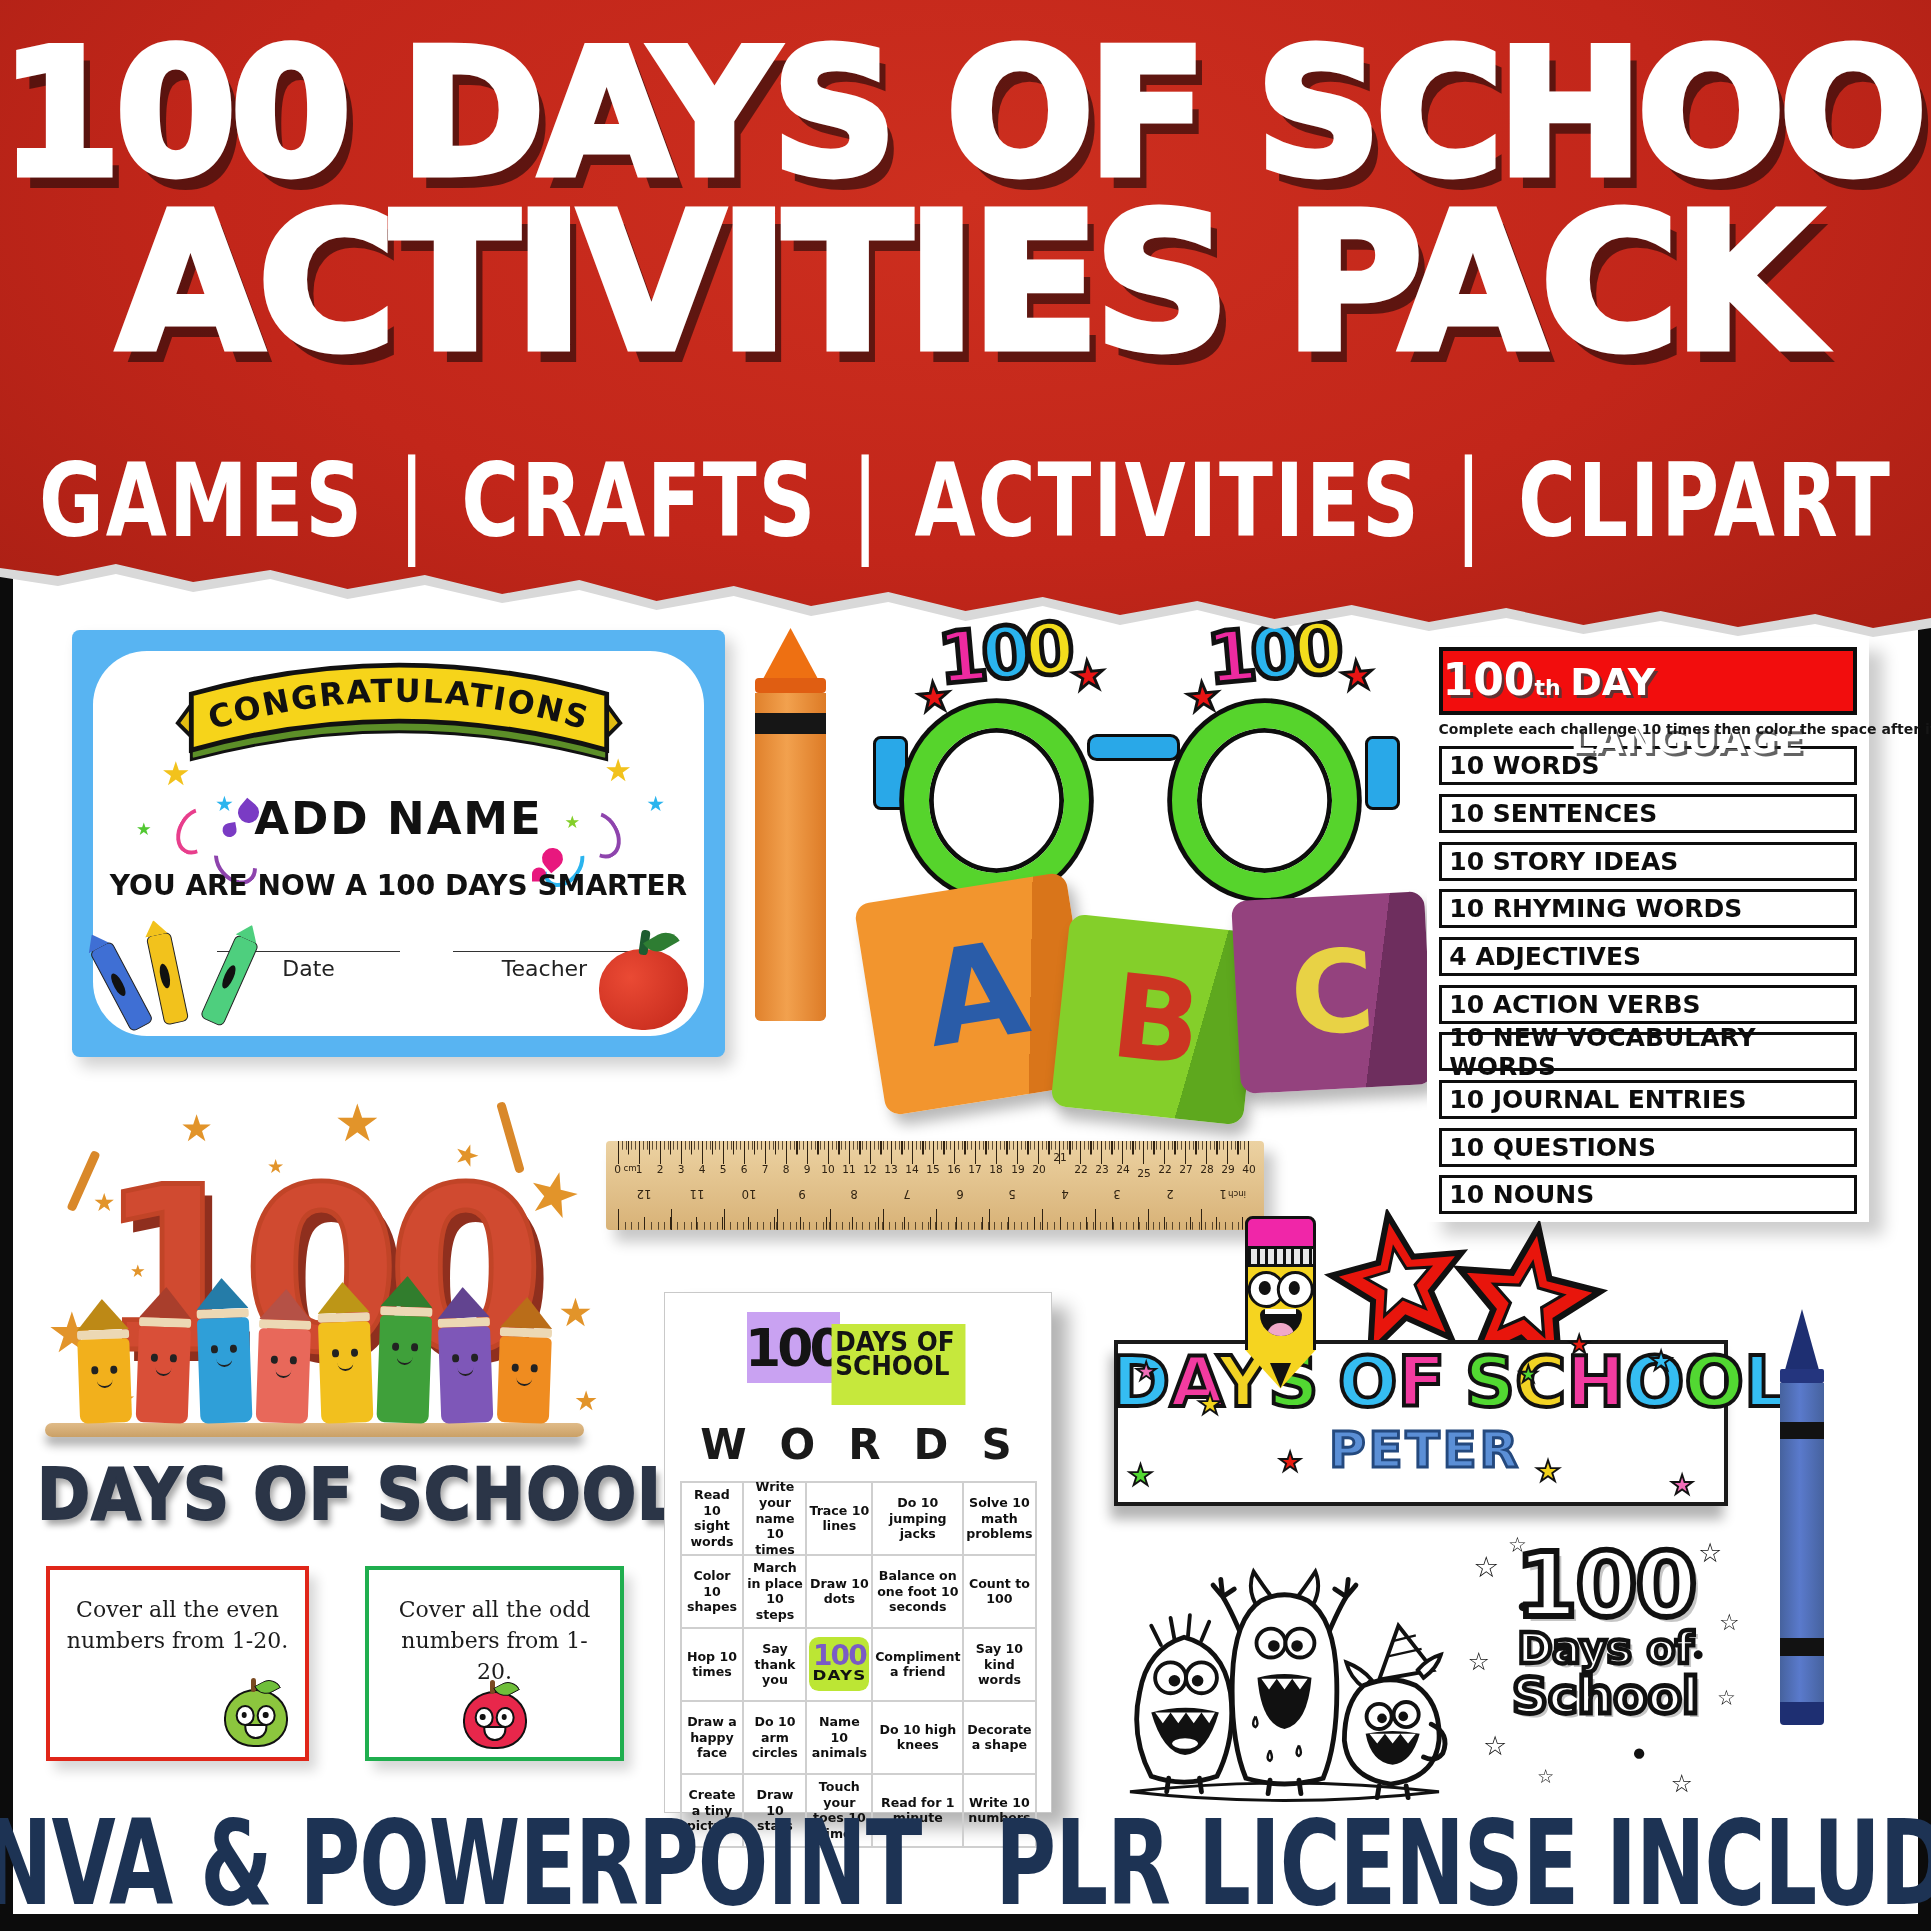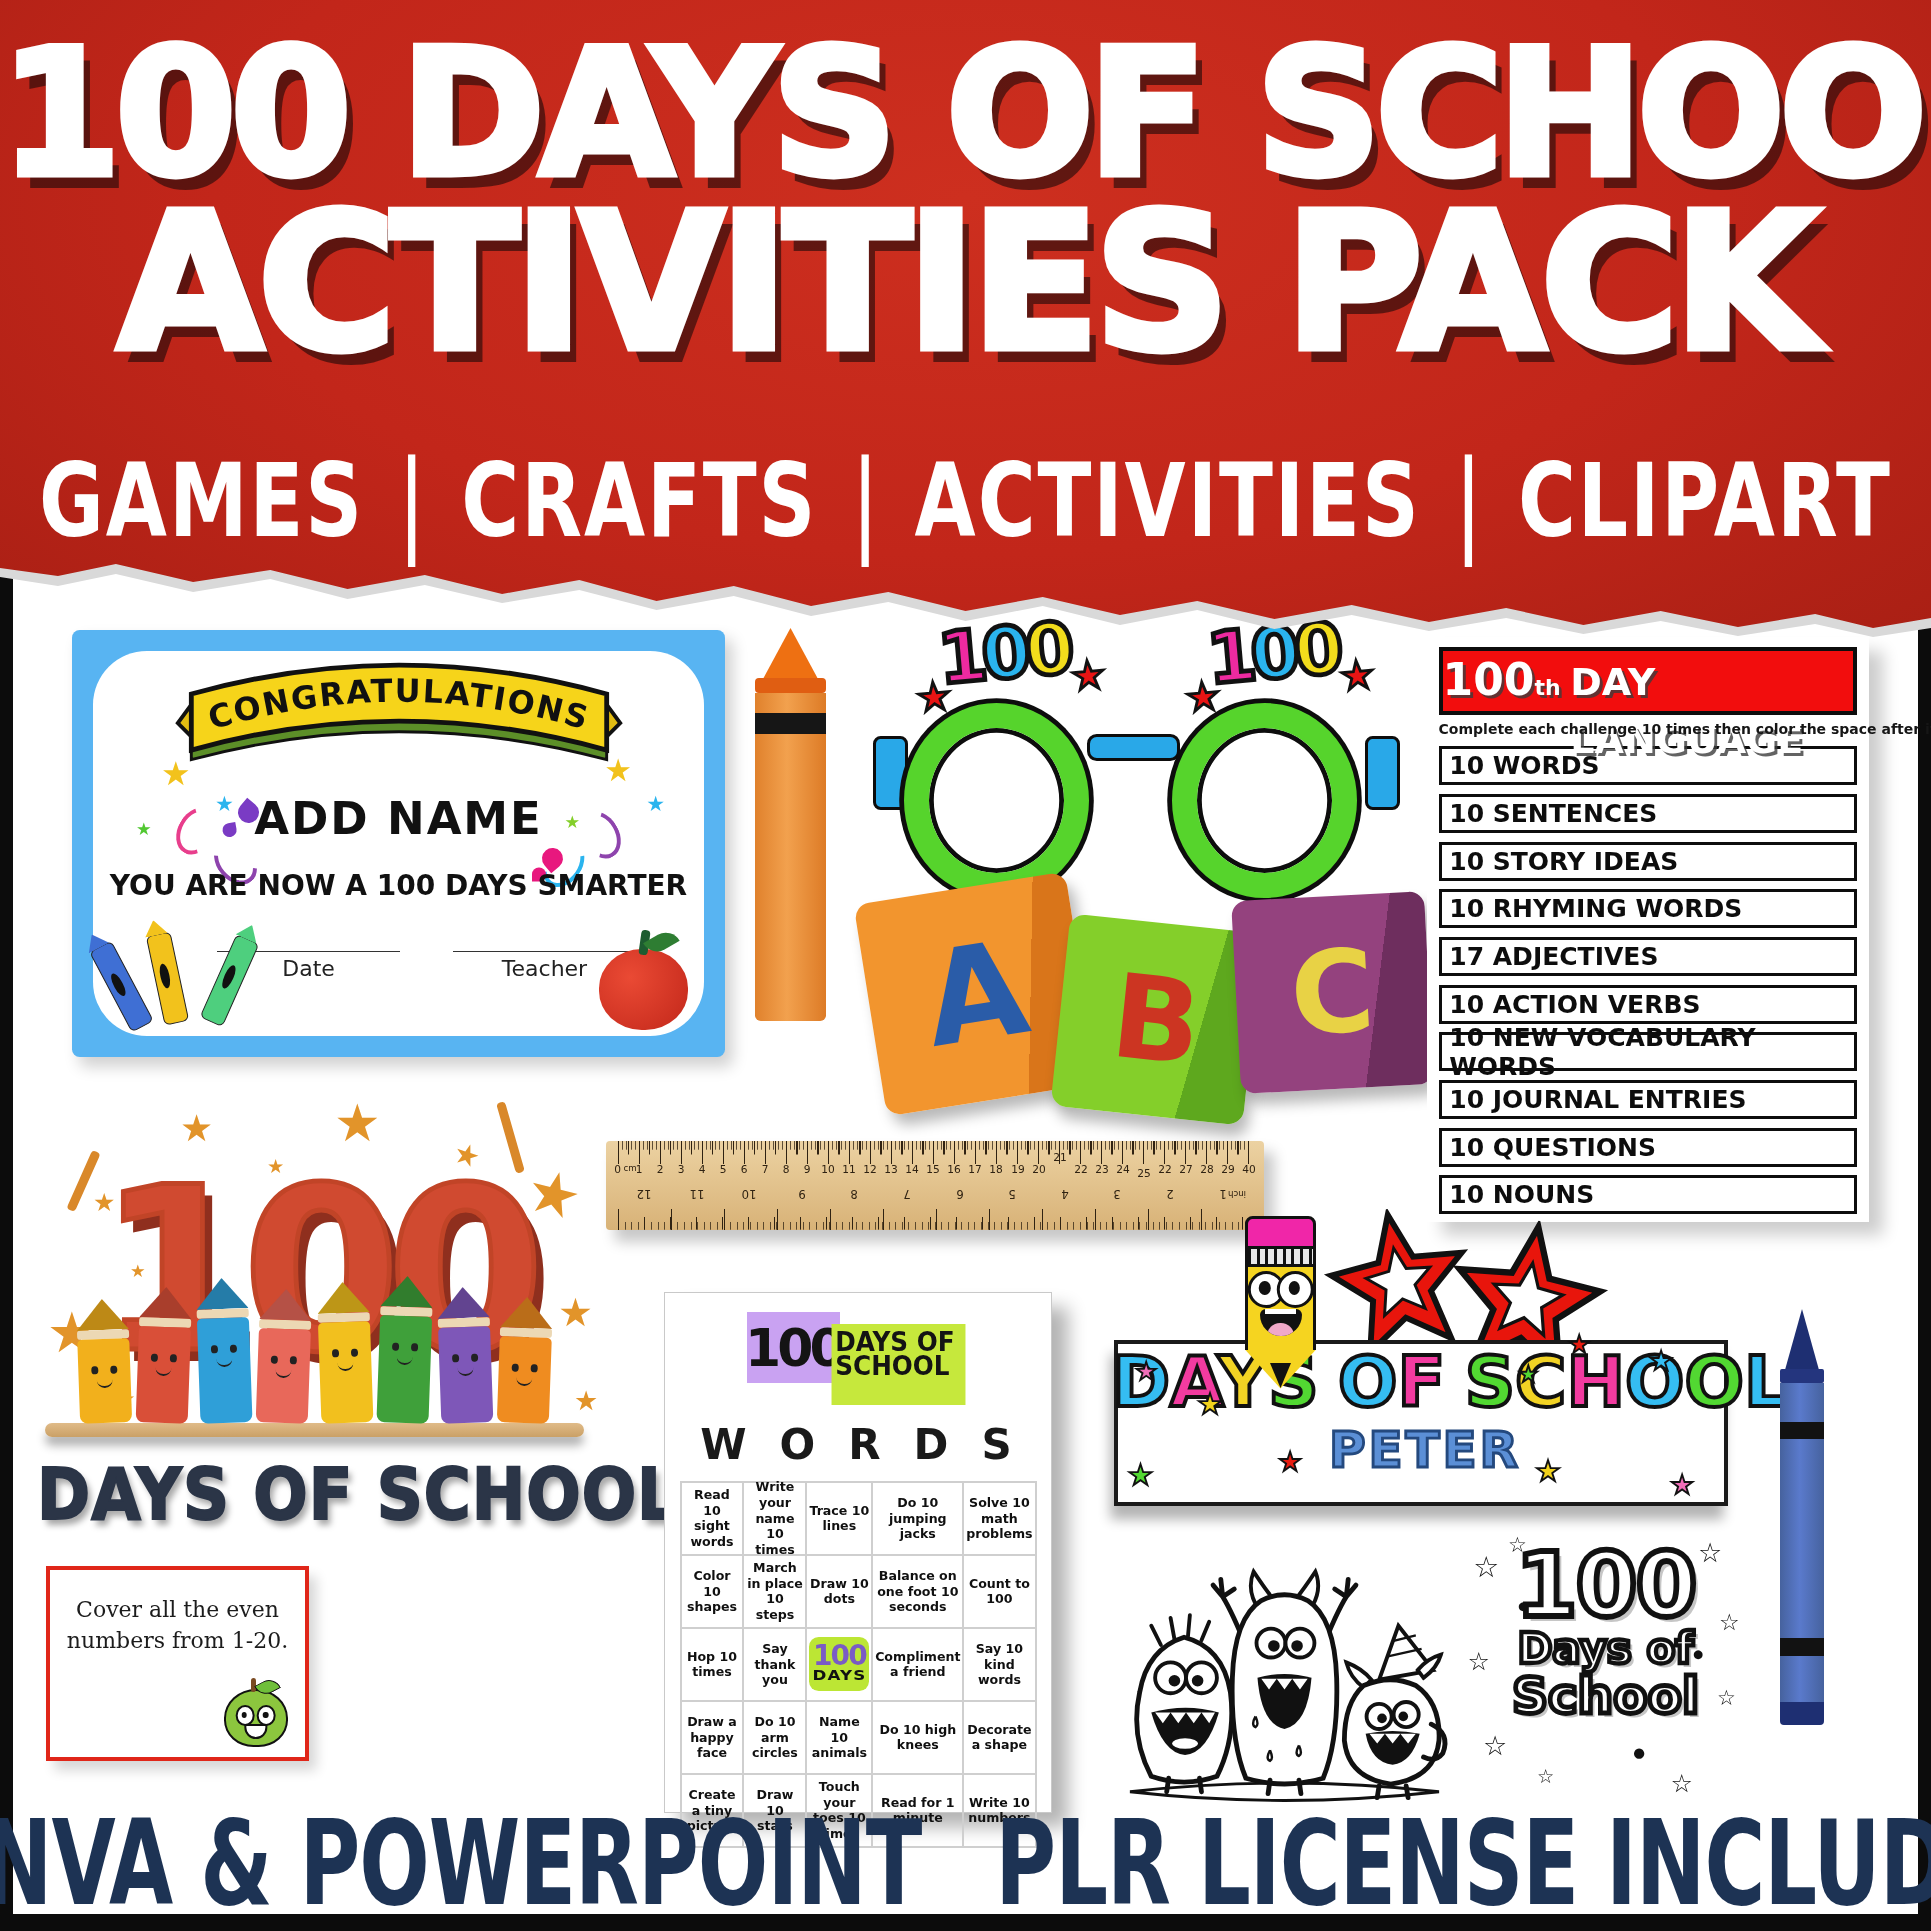--- a/index.html
+++ b/index.html
@@ -288,21 +288,21 @@
     <div class="lang-head">
       <span class="lh-num">100</span>
         <span class="lh-sup">th</span>
         <span class="lh-rest">DAY LANGUAGE</span>
     </div>
     <div class="lang-sub">Complete each challenge 10 times then color the space after it's completed</div>
     <div class="lang-row">10 WORDS</div>
     <div class="lang-row">10 SENTENCES</div>
     <div class="lang-row">10 STORY IDEAS</div>
     <div class="lang-row">10 RHYMING WORDS</div>
-    <div class="lang-row">17 ADJECTIVES</div>
+    <div class="lang-row">4 ADJECTIVES</div>
     <div class="lang-row">10 ACTION VERBS</div>
     <div class="lang-row">10 NEW VOCABULARY WORDS</div>
     <div class="lang-row">10 JOURNAL ENTRIES</div>
     <div class="lang-row">10 QUESTIONS</div>
     <div class="lang-row">10 NOUNS</div>
   </div>
 
   <div class="ruler">
     <div class="cm-ticks"></div>
     <div id="cmNums">
@@ -576,20 +576,34 @@
           <div class="ap-eye">
             <i></i>
           </div>
           <div class="ap-eye">
             <i></i>
           </div>
         </div>
       <div class="ap-mouth"></div>
     </div>
   </div>
+  <div class="numcard odd">
+    <div class="nc-text">Cover all the odd numbers from 1-20.</div>
+    <div class="apple red" style="left:50%;transform:translateX(-50%);bottom:7.7px;">
+      <div class="ap-eyes">
+          <div class="ap-eye">
+            <i></i>
+          </div>
+          <div class="ap-eye">
+            <i></i>
+          </div>
+        </div>
+      <div class="ap-mouth"></div>
+    </div>
+  </div>
 
   <svg class="monsters" width="391" height="280" viewBox="0 0 400 290">
     <path d="M40,268 Q200,250 360,268 Q200,286 40,268 Z" fill="none" stroke="#111" stroke-width="3"></path>
 
     <path d="M62,252 Q40,210 50,165 Q58,120 96,108 Q136,118 144,165 Q150,212 130,252 Q96,264 62,252 Z" fill="#fff" stroke="#111" stroke-width="5"></path>
     <path d="M72,116 L62,96 M86,110 L82,88 M100,107 L102,85 M114,111 L122,92" stroke="#111" stroke-width="4" fill="none" stroke-linecap="round"></path>
     <circle cx="82" cy="150" r="16" fill="#fff" stroke="#111" stroke-width="4"></circle>
     <circle cx="114" cy="150" r="16" fill="#fff" stroke="#111" stroke-width="4"></circle>
     <circle cx="86" cy="153" r="6" fill="#111"></circle>
       <circle cx="110" cy="153" r="6" fill="#111"></circle>

